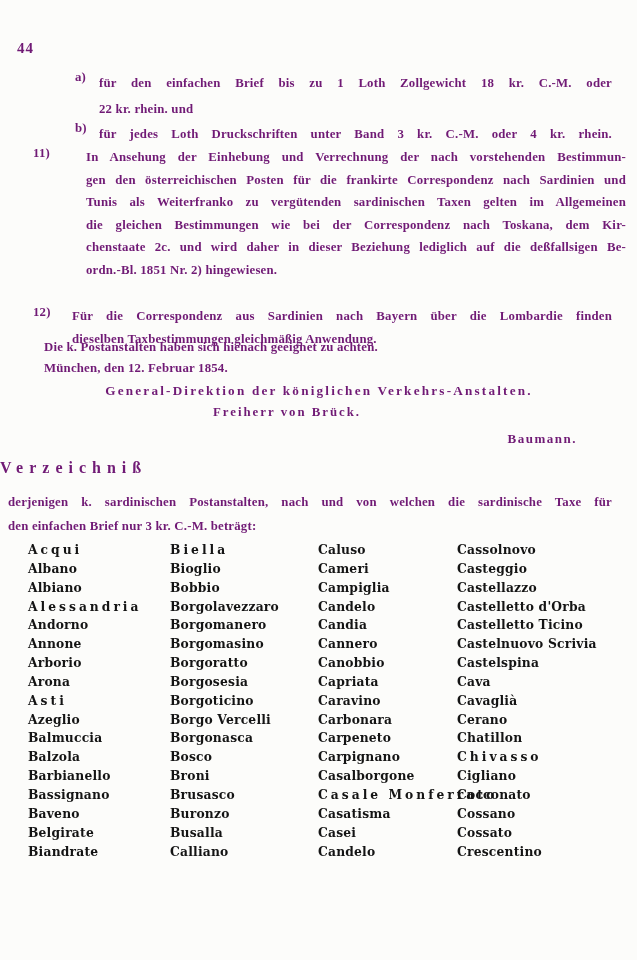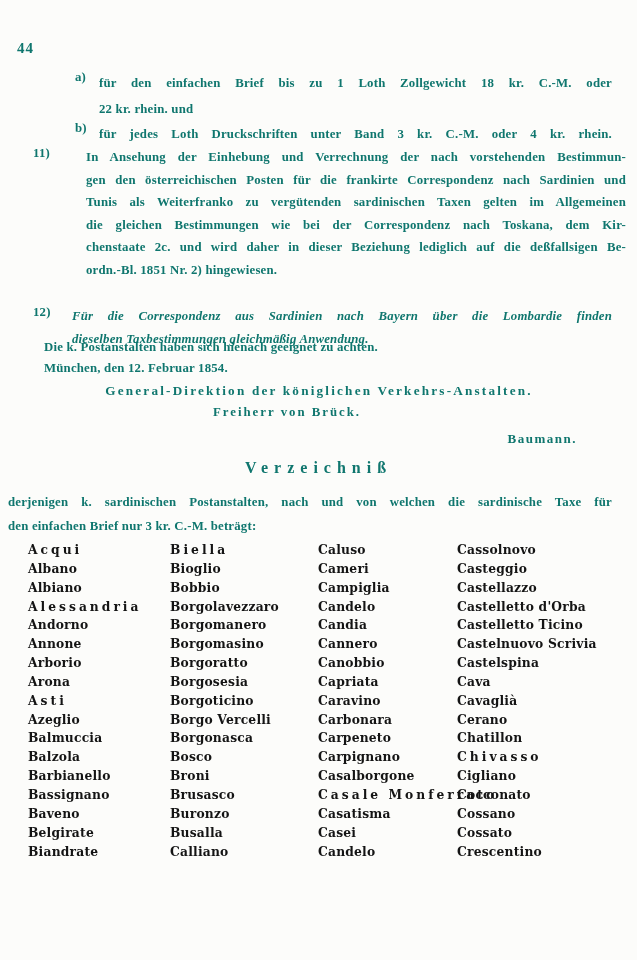--- a/index.html
+++ b/index.html
@@ -11,40 +11,40 @@
     overflow:hidden;
     font-family:"Liberation Serif",serif;
     color:#161616;
   }
   .abs{position:absolute;}
   
   .fr{
     font-family:"Liberation Serif",serif;
     font-weight:700;
     font-size:12.8px;
-    color:#0f766e;
+    color:#701a75;
     letter-spacing:0.2px;
   }
   .just{text-align:justify;text-align-last:justify;}
   .lh26{line-height:26px;}
   .lh24{line-height:24px;}
-  .lh23{line-height:23px;font-style:italic;}
+  .lh23{line-height:23px;}
   .lh225{line-height:22.5px;margin-left:14px;}
   .pagenum{font-size:15px;letter-spacing:1px;}
   .authority{
     font-size:13.2px;
     letter-spacing:2.2px;
     text-align:center;
   }
   .signature{font-size:12.8px;letter-spacing:2px;}
   .countersign{font-size:13px;letter-spacing:1.5px;}
   .vtitle{
     font-size:16px;
     letter-spacing:6px;
-    text-align:center;
+    text-align:left;
   }
   
   .col{position:absolute;top:541px;}
   .place{
     font-family:"DejaVu Serif",serif;
     font-size:12.3px;
     font-weight:700;
     line-height:18.85px;
     color:#141414;
     letter-spacing:0.2px;

